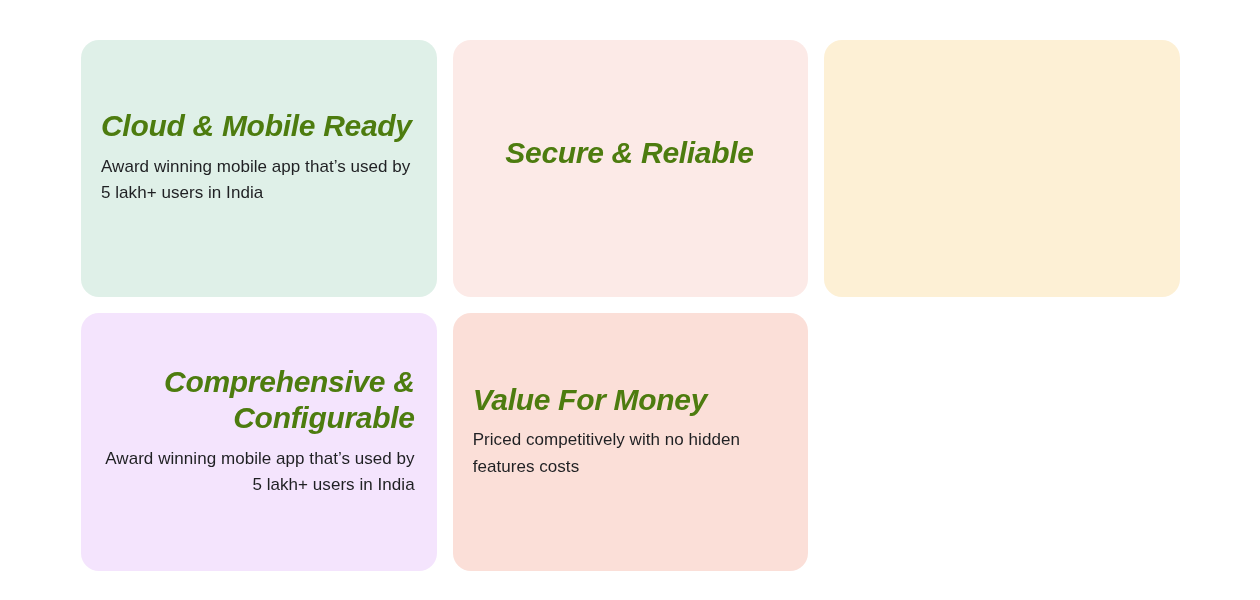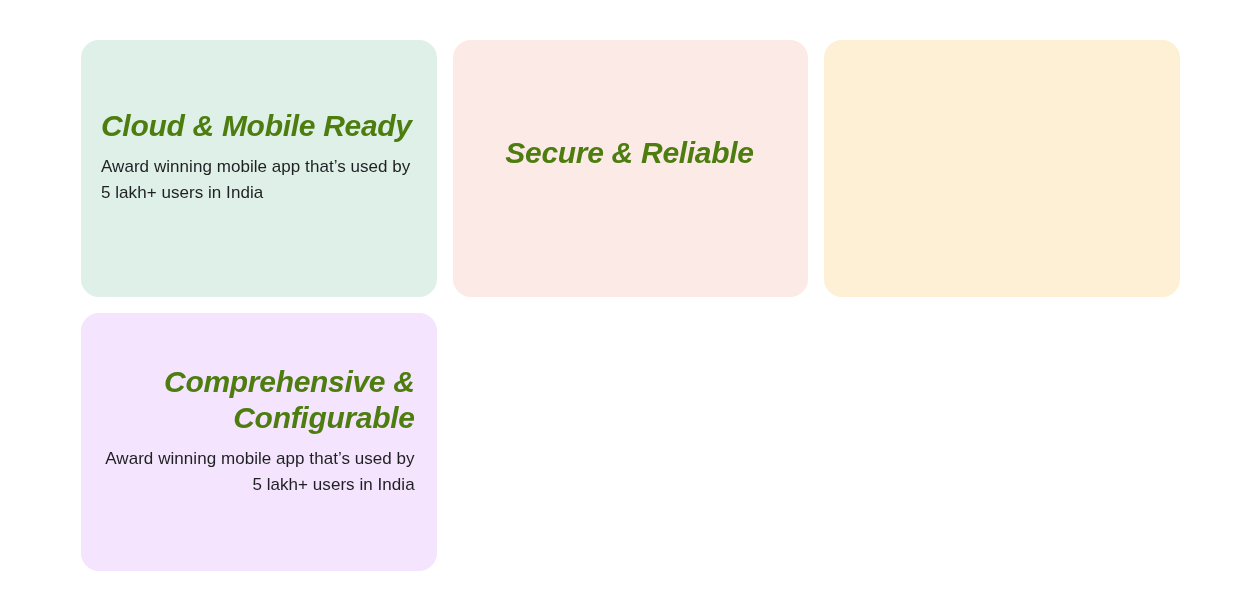--- a/index.html
+++ b/index.html
@@ -93,14 +93,20 @@
   </div>
 
   <div class="feature-card align-upper" style="background: rgb(244, 228, 253); text-align: right;">
     <div class="card-inner">
       <h2 class="card-title">Comprehensive &amp; Configurable</h2>
       <p class="card-desc">Award winning mobile app that’s used by 5 lakh+ users in India</p>
     </div>
   </div>
 
 
+  <div class="feature-card align-upper" style="background: rgb(251, 223, 216);">
+    <div class="card-inner">
+      <h2 class="card-title">Value For Money</h2>
+      <p class="card-desc">Priced competitively with no hidden features costs</p>
+    </div>
+  </div>
 
 </div>
 
 </body></html>

